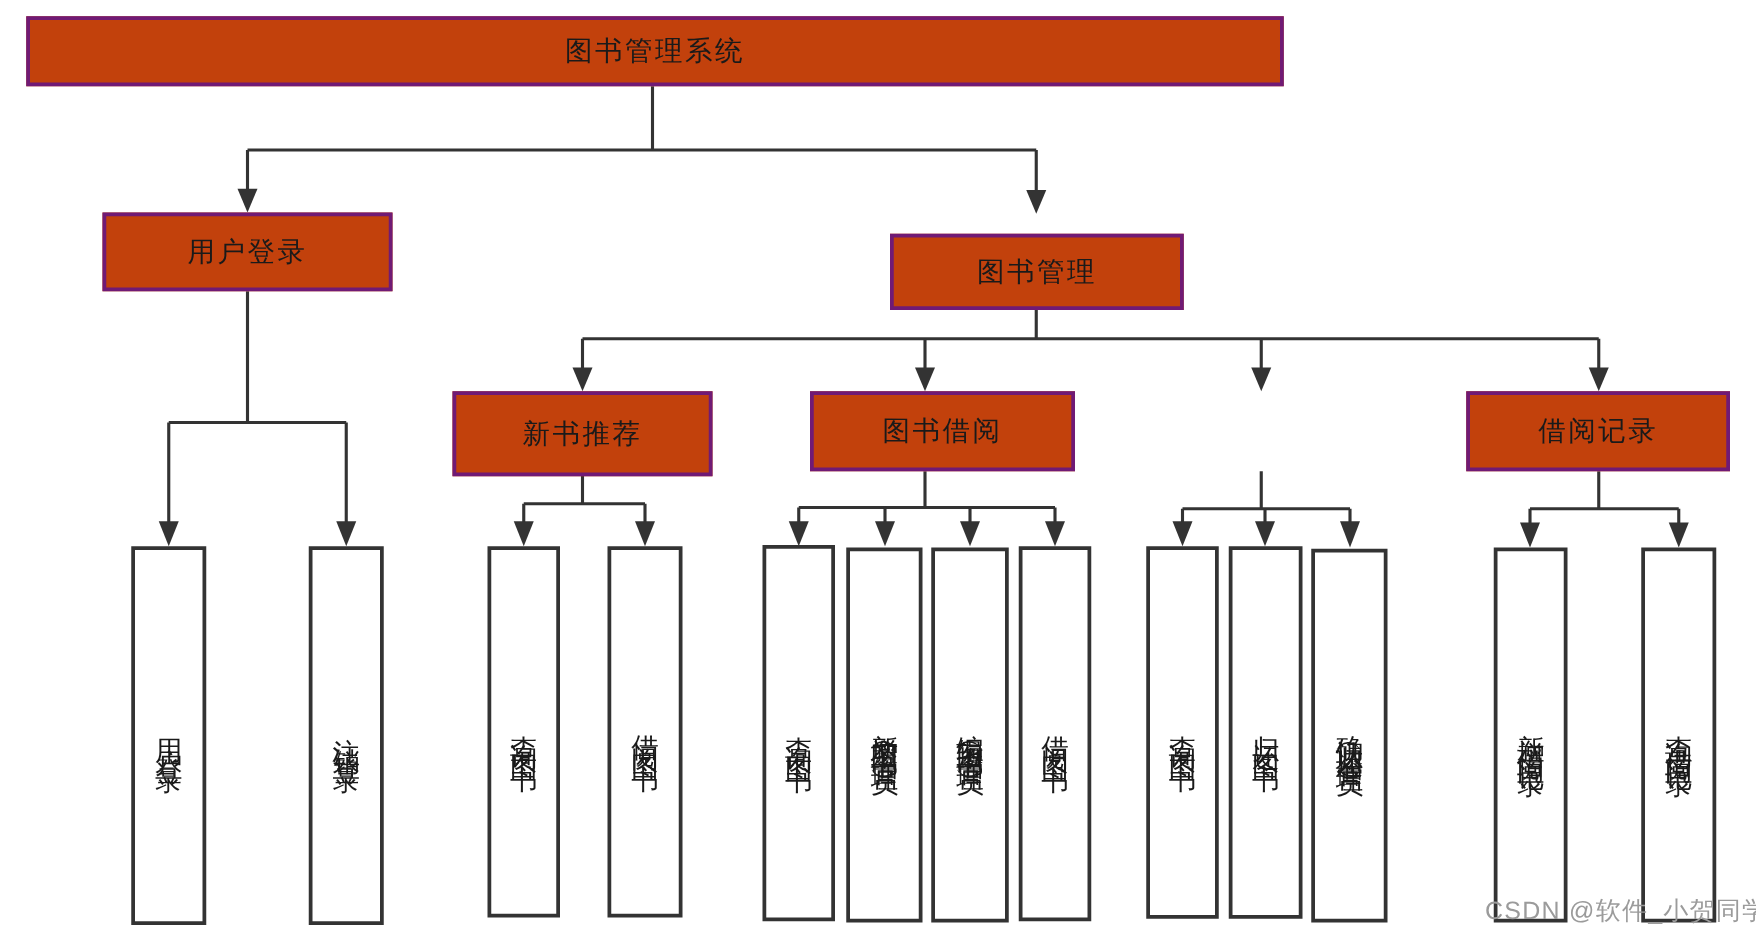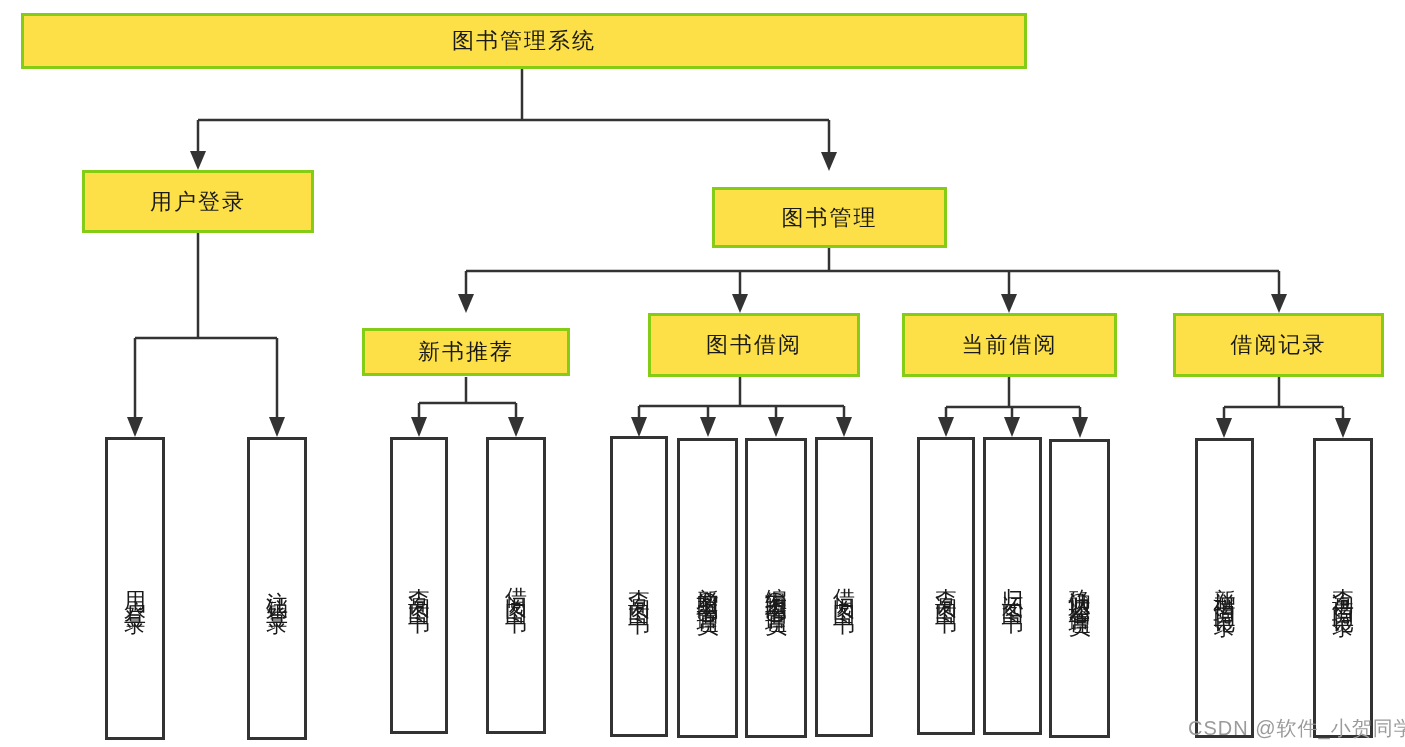--- a/index.html
+++ b/index.html
@@ -7,22 +7,22 @@
     position:relative;
     width:1405px;height:747px;
     background:#ffffff;
     overflow:hidden;
     font-family:"Liberation Sans","DejaVu Sans",sans-serif;
   }
   #wires{position:absolute;left:0;top:0;}
   .hnode{
     position:absolute;
     box-sizing:border-box;
-    border:3px solid #84cc16;
-    background:#fde047;
+    border:3px solid #701a75;
+    background:#c2410c;
     display:flex;align-items:center;justify-content:center;
     font-size:22px;font-weight:500;
     letter-spacing:2px;
     color:#1a1a1a;
     white-space:nowrap;
   }
   .vnode{
     position:absolute;
     box-sizing:border-box;
     border:3px solid #333333;
@@ -134,23 +134,22 @@
       <polygon points="1216,418 1232,418 1224,438"></polygon>
       <polygon points="1335,418 1351,418 1343,438"></polygon>
     </g>
   </svg>
 
   <div class="hnode" style="left:21px;top:13px;width:1006px;height:56px;">图书管理系统</div>
 
   <div class="hnode" style="left:82px;top:170px;width:232px;height:63px;">用户登录</div>
   <div class="hnode" style="left:712px;top:171px;width:235px;height:61px;margin-top:16px;">图书管理</div>
 
-  <div class="hnode" style="left:362px;top:328px;width:208px;height:48px;">新书推荐</div>
+  <div class="hnode" style="left:362px;top:313px;width:208px;height:68px;">新书推荐</div>
   <div class="hnode" style="left:648px;top:313px;width:212px;height:64px;">图书借阅</div>
-  <div class="hnode" style="left:902px;top:313px;width:215px;height:64px;">当前借阅</div>
   <div class="hnode" style="left:1173px;top:313px;width:211px;height:64px;">借阅记录</div>
 
   <div class="vnode" style="left:105px;top:437px;width:60px;height:303px;">用户登录</div>
   <div class="vnode" style="left:247px;top:437px;width:60px;height:303px;">注销登录</div>
 
   <div class="vnode" style="left:390px;top:437px;width:58px;height:297px;">查询图书</div>
   <div class="vnode" style="left:486px;top:437px;width:60px;height:297px;">借阅图书</div>
 
   <div class="vnode" style="left:610px;top:436px;width:58px;height:301px;">查询图书</div>
   <div class="vnode" style="left:677px;top:438px;width:61px;height:300px;letter-spacing:4px;">新增图书（管理员）</div>

